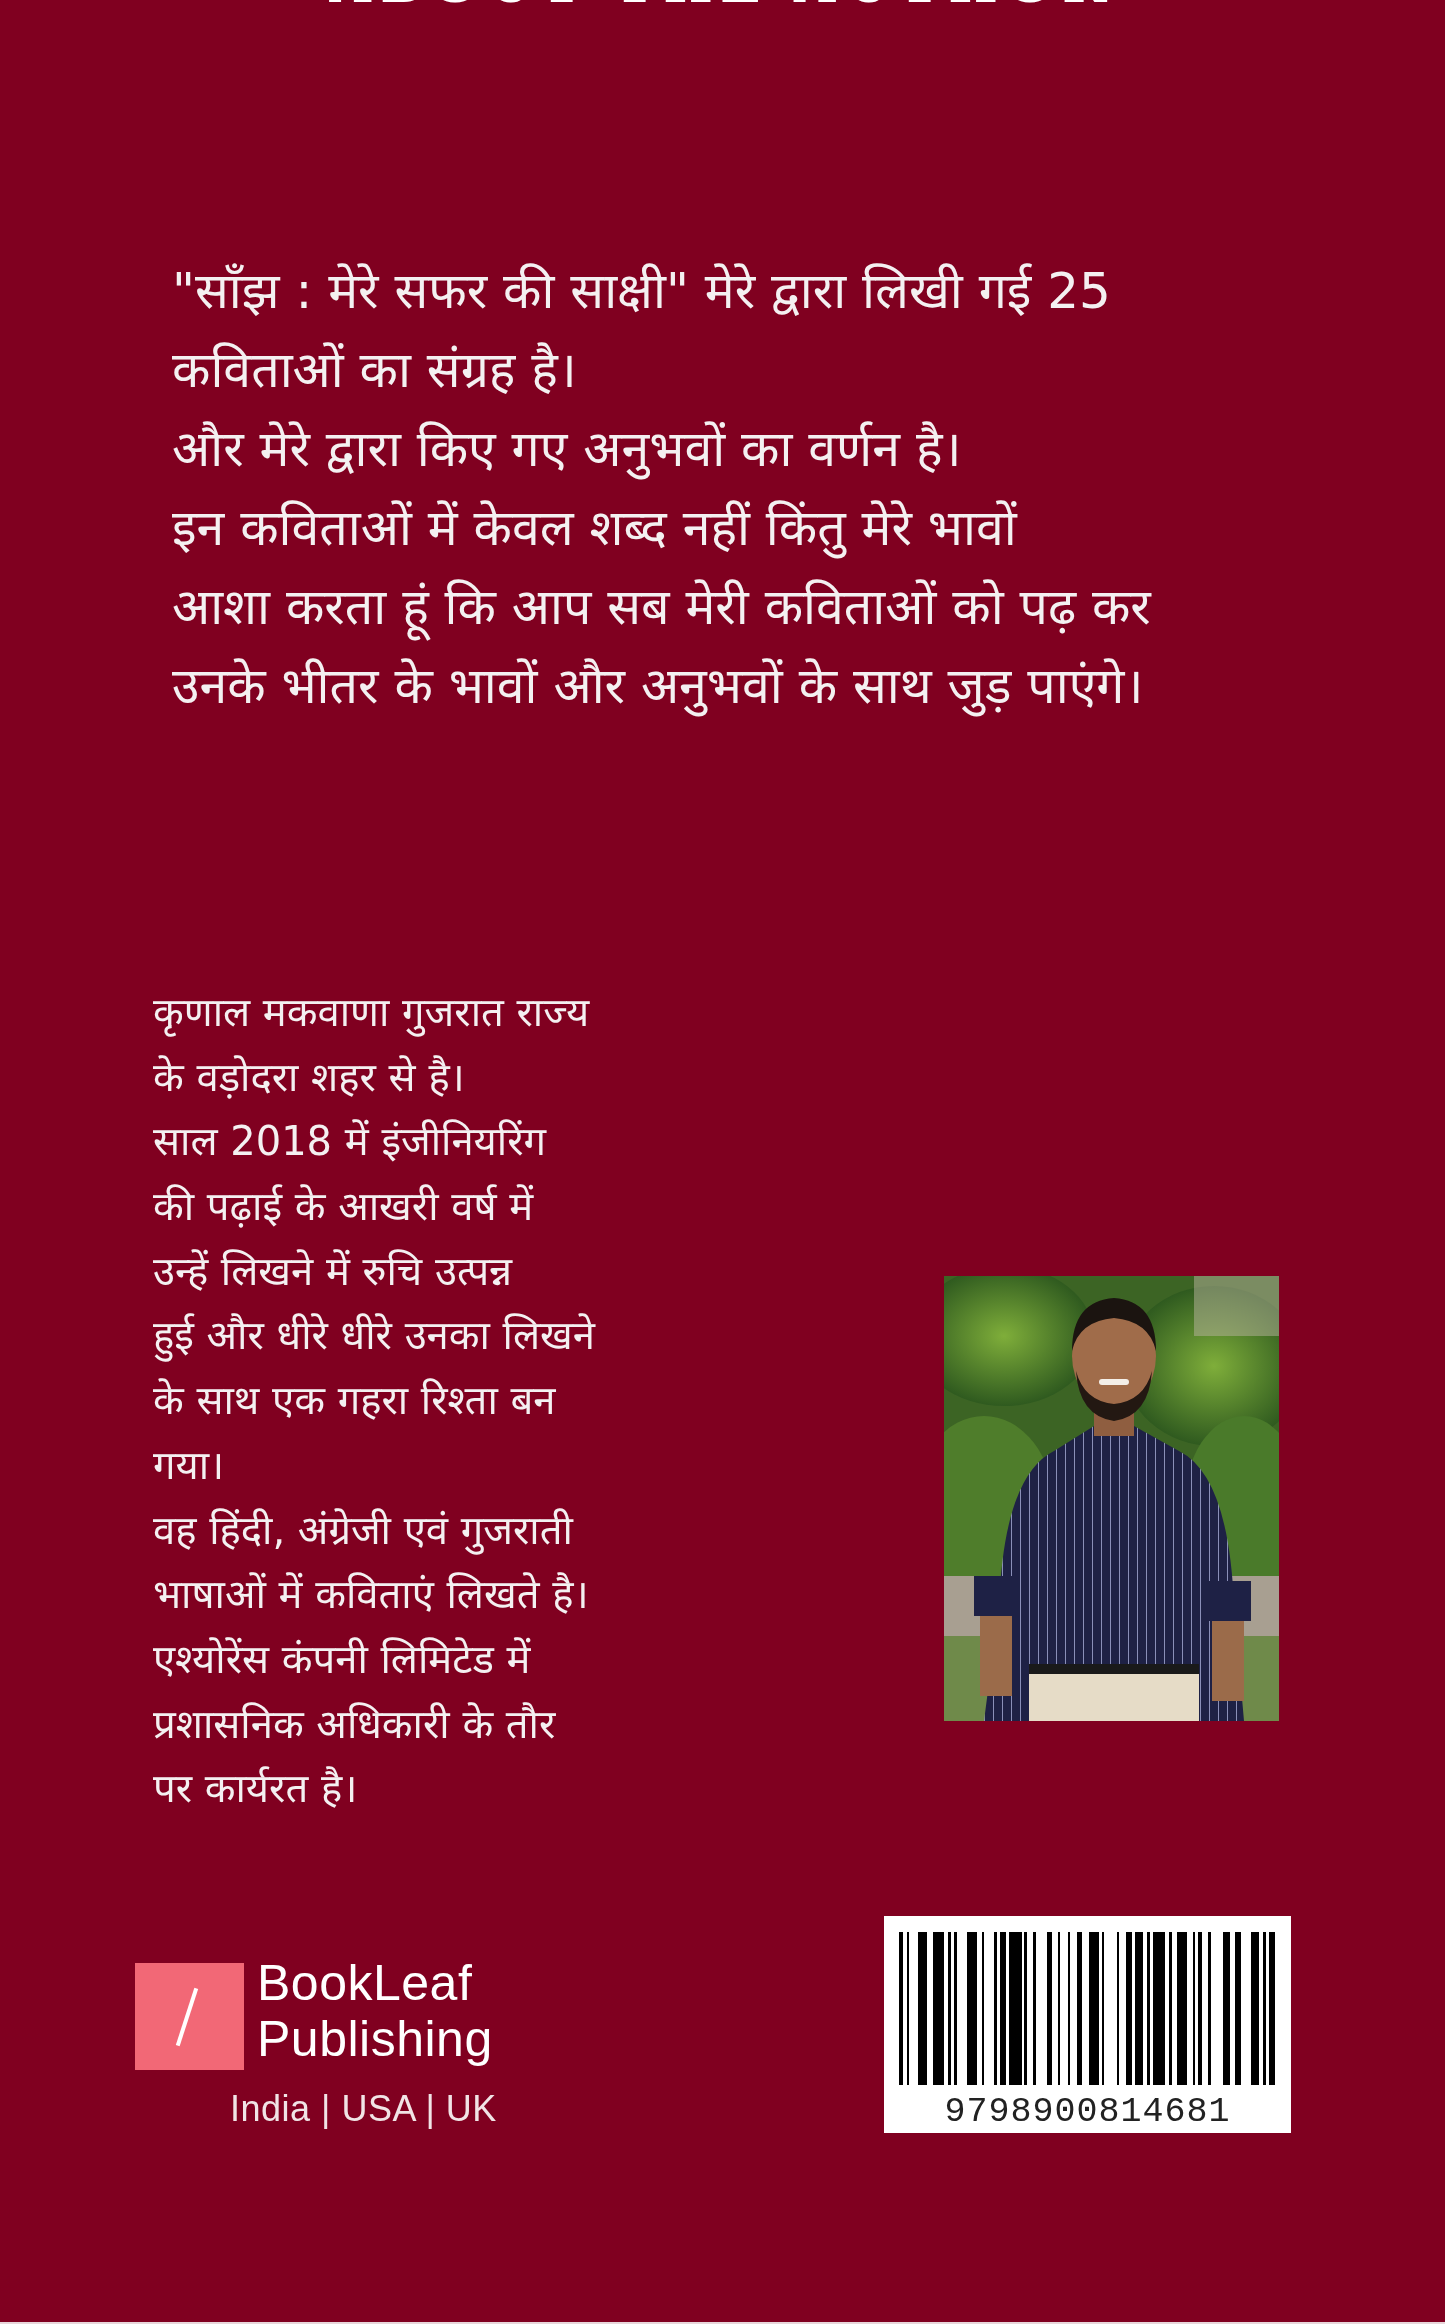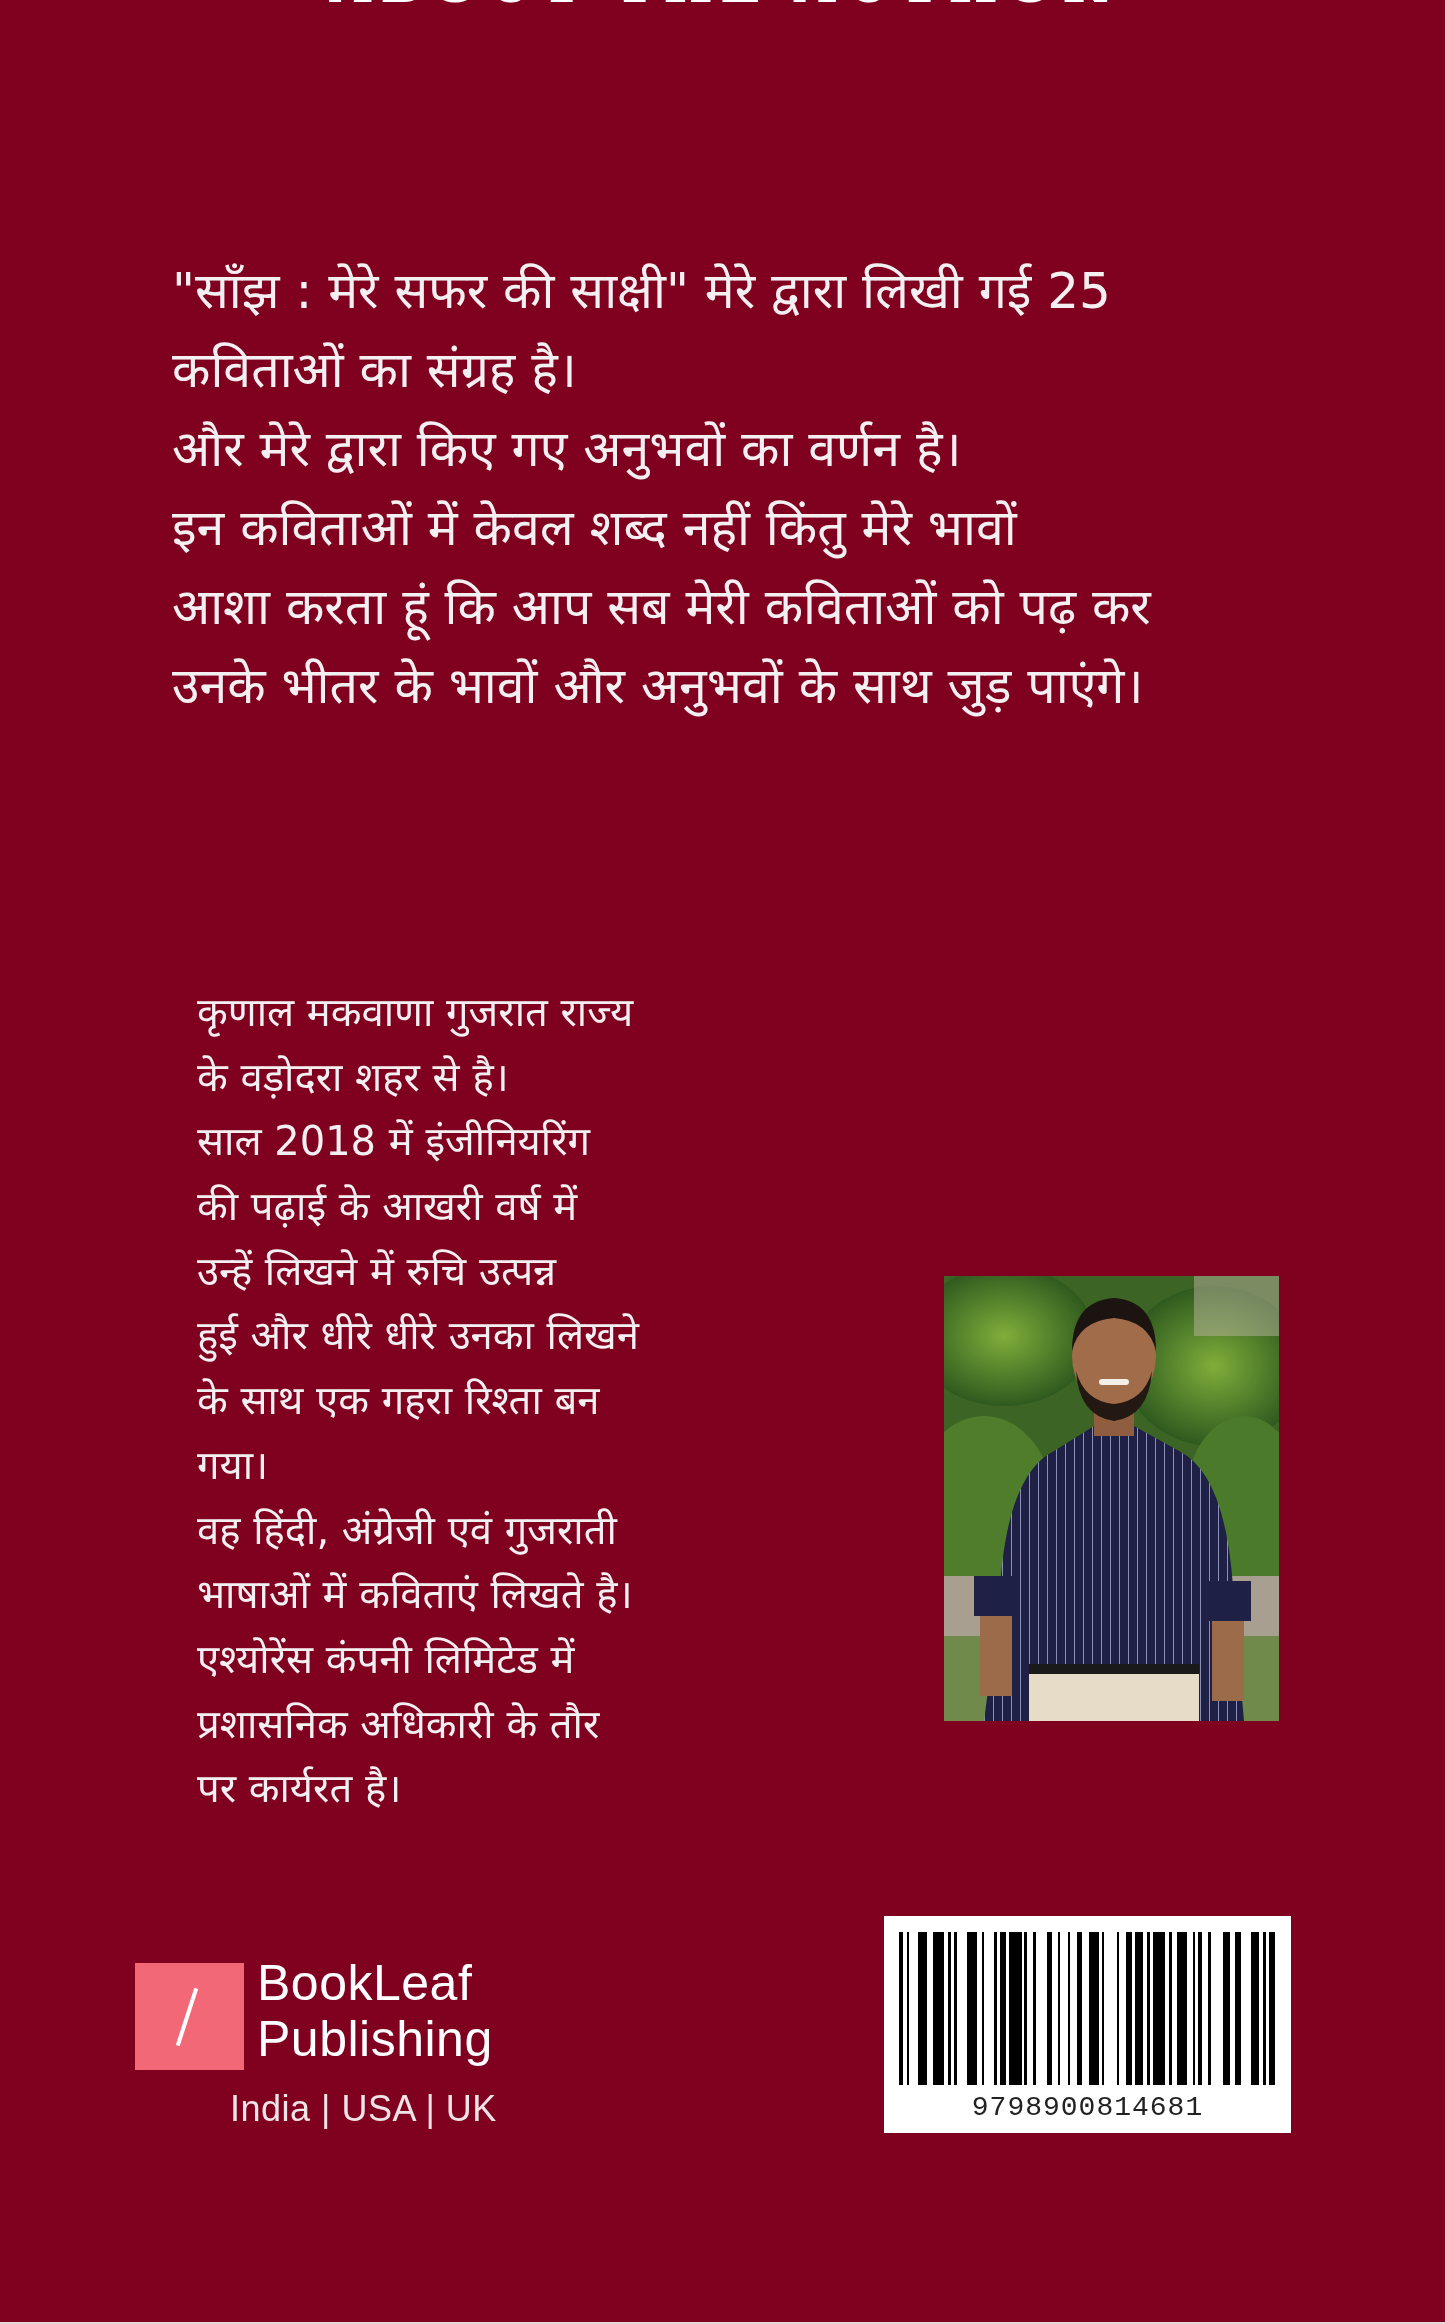--- a/index.html
+++ b/index.html
@@ -12,21 +12,21 @@
   .page-bottom-line { position:absolute; left:0; right:0; bottom:0; height:2px; background:#e8d6da; }
   .heading-cut {
     position:absolute; left:0; right:0; top:-52px; text-align:center;
     font-family:"Liberation Serif", serif; font-weight:bold; font-size:60px;
     letter-spacing:10px; color:#ffffff; white-space:nowrap;
   }
   .intro { position:absolute; left:172px; top:252px; }
   .intro .line {
     display:block; white-space:nowrap; font-size:50px; line-height:79px; height:79px;
   }
-  .bio { position:absolute; left:153px; top:980px;margin-left:44px; }
+  .bio { position:absolute; left:153px; top:980px; }
   .bio .line {
     display:block; white-space:nowrap; font-size:40px; line-height:64.7px; height:64.7px;
   }
   .photo {
     position:absolute; left:944px; top:1276px; width:335px; height:445px;
     overflow:hidden; background:#3f6b2a;
   }
   .photo svg { display:block; width:100%; height:100%; }
   .logo { position:absolute; left:135px; top:1963px; width:400px; height:170px; }
   .logo-mark {
@@ -44,21 +44,21 @@
   .logo-regions {
     position:absolute; left:95px; top:125px; font-family:"Liberation Sans", sans-serif;
     font-size:36px; color:#f1e4e6; white-space:nowrap; letter-spacing:0.5px;
   }
   .barcode {
     position:absolute; left:884px; top:1916px; width:407px; height:217px; background:#ffffff;
   }
   .barcode svg { position:absolute; left:0; top:0; }
   .barcode-number {
     position:absolute; left:0; right:0; top:176px; text-align:center;
-    font-family:"Liberation Mono", monospace; font-size:28px; color:#222; letter-spacing:1px;
+    font-family:"Liberation Mono", monospace; font-size:35px; color:#222; letter-spacing:1px;
   }
 </style>
 </head>
 <body>
 
 <div class="heading-cut">ABOUT THE AUTHOR</div>
 
 <div class="intro">
   <span class="line">"साँझ : मेरे सफर की साक्षी" मेरे द्वारा लिखी गई 25</span>
   <span class="line">कविताओं का संग्रह है।</span>

